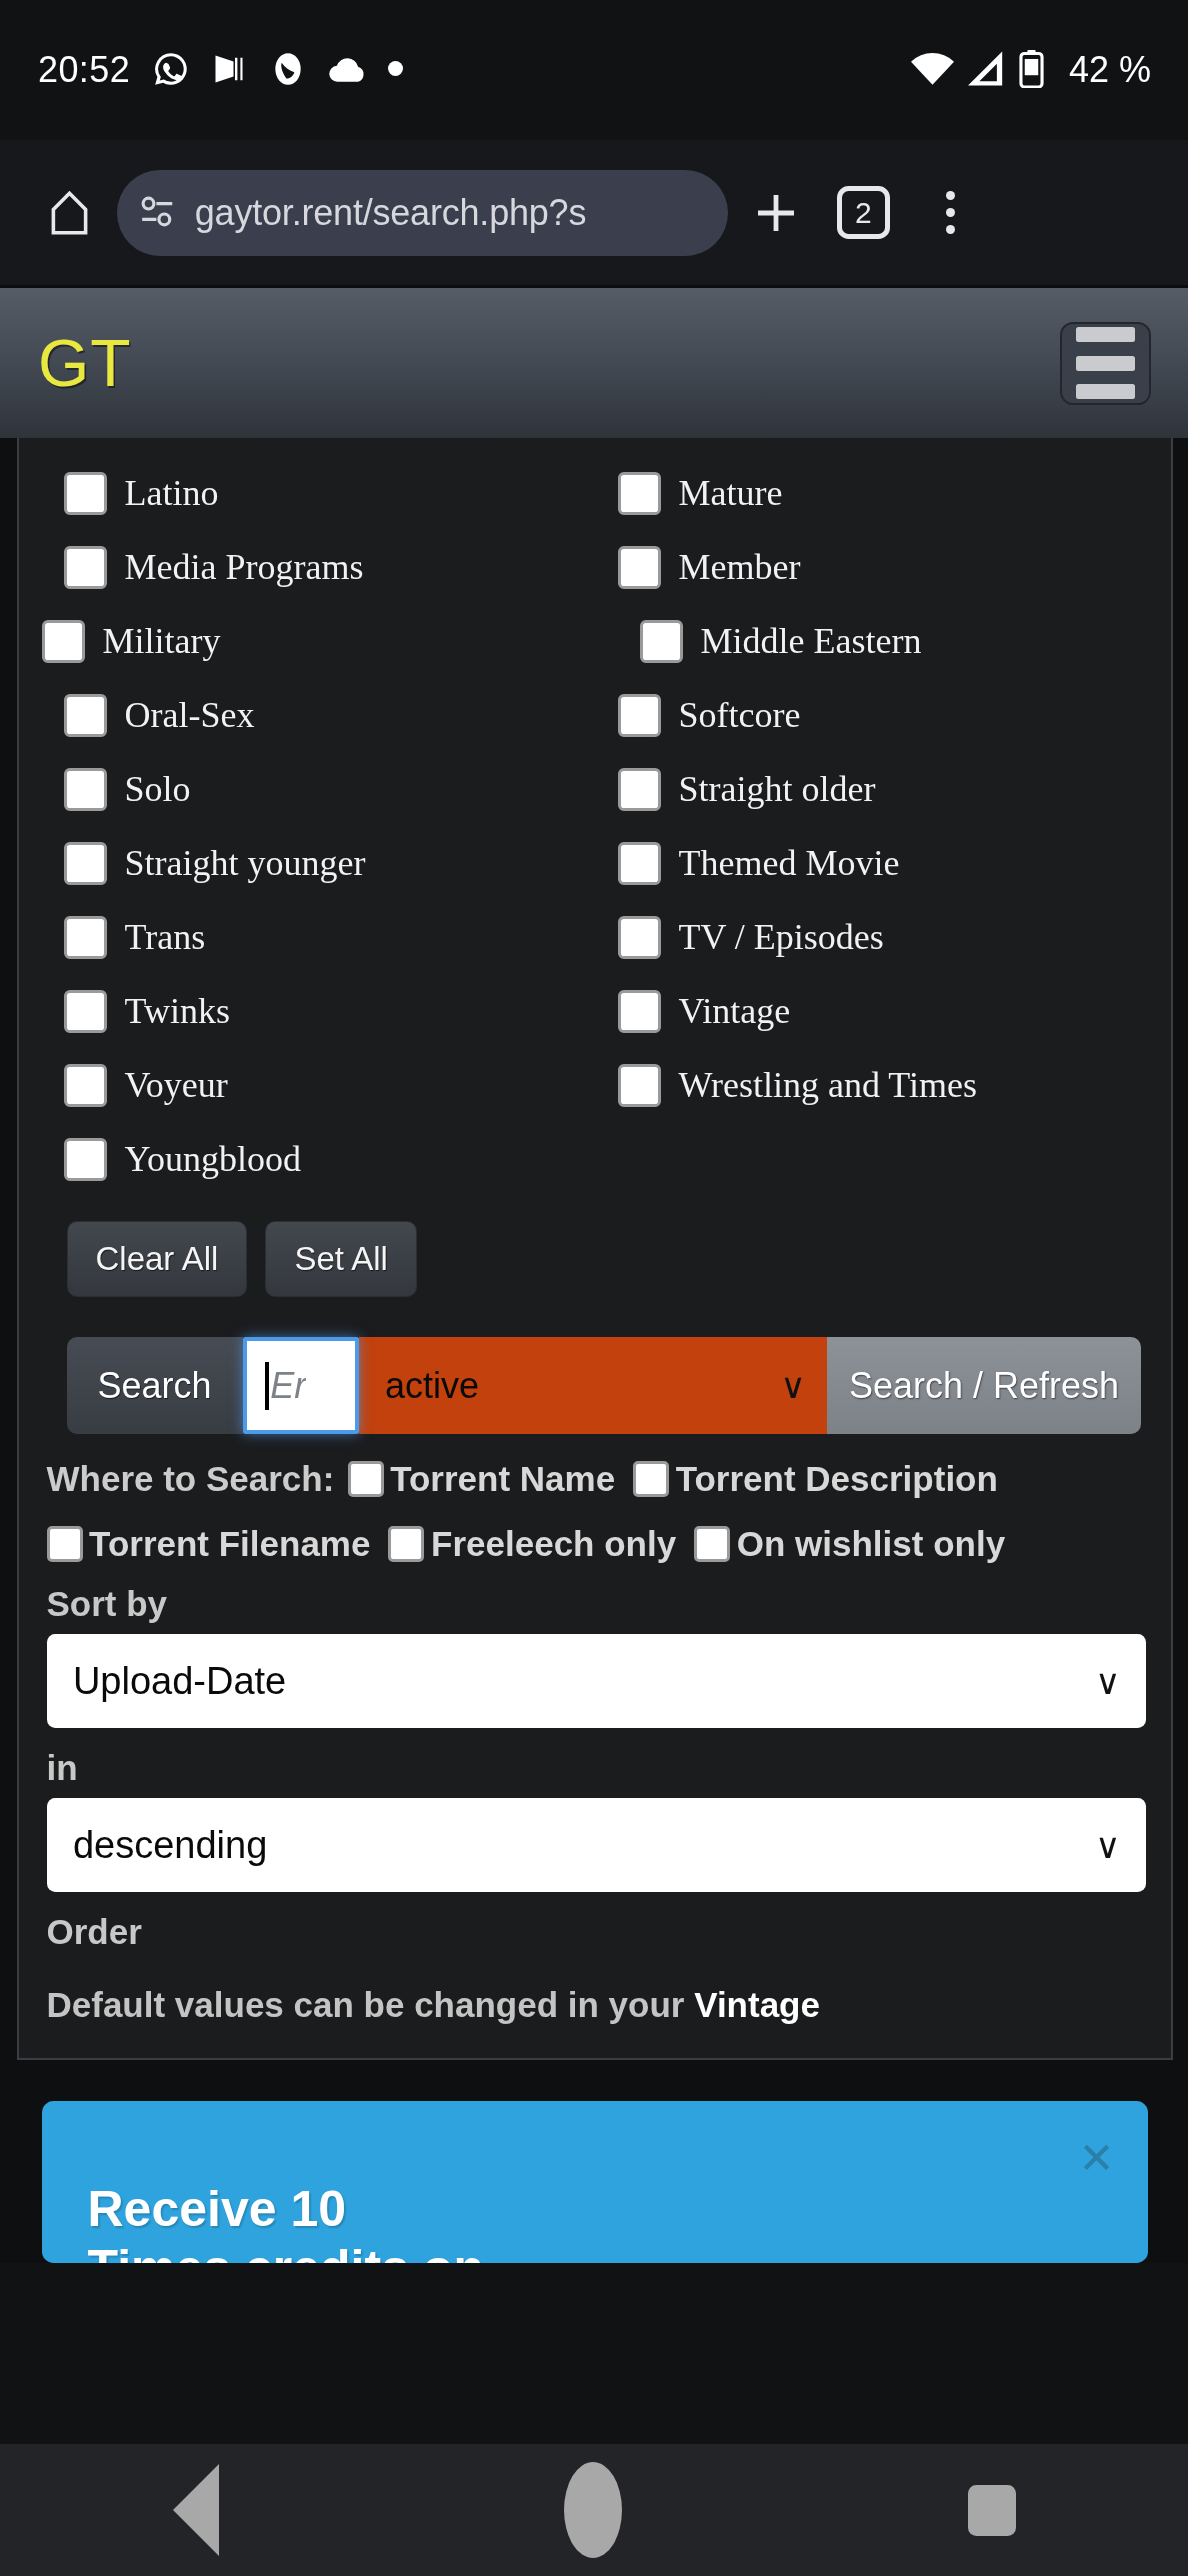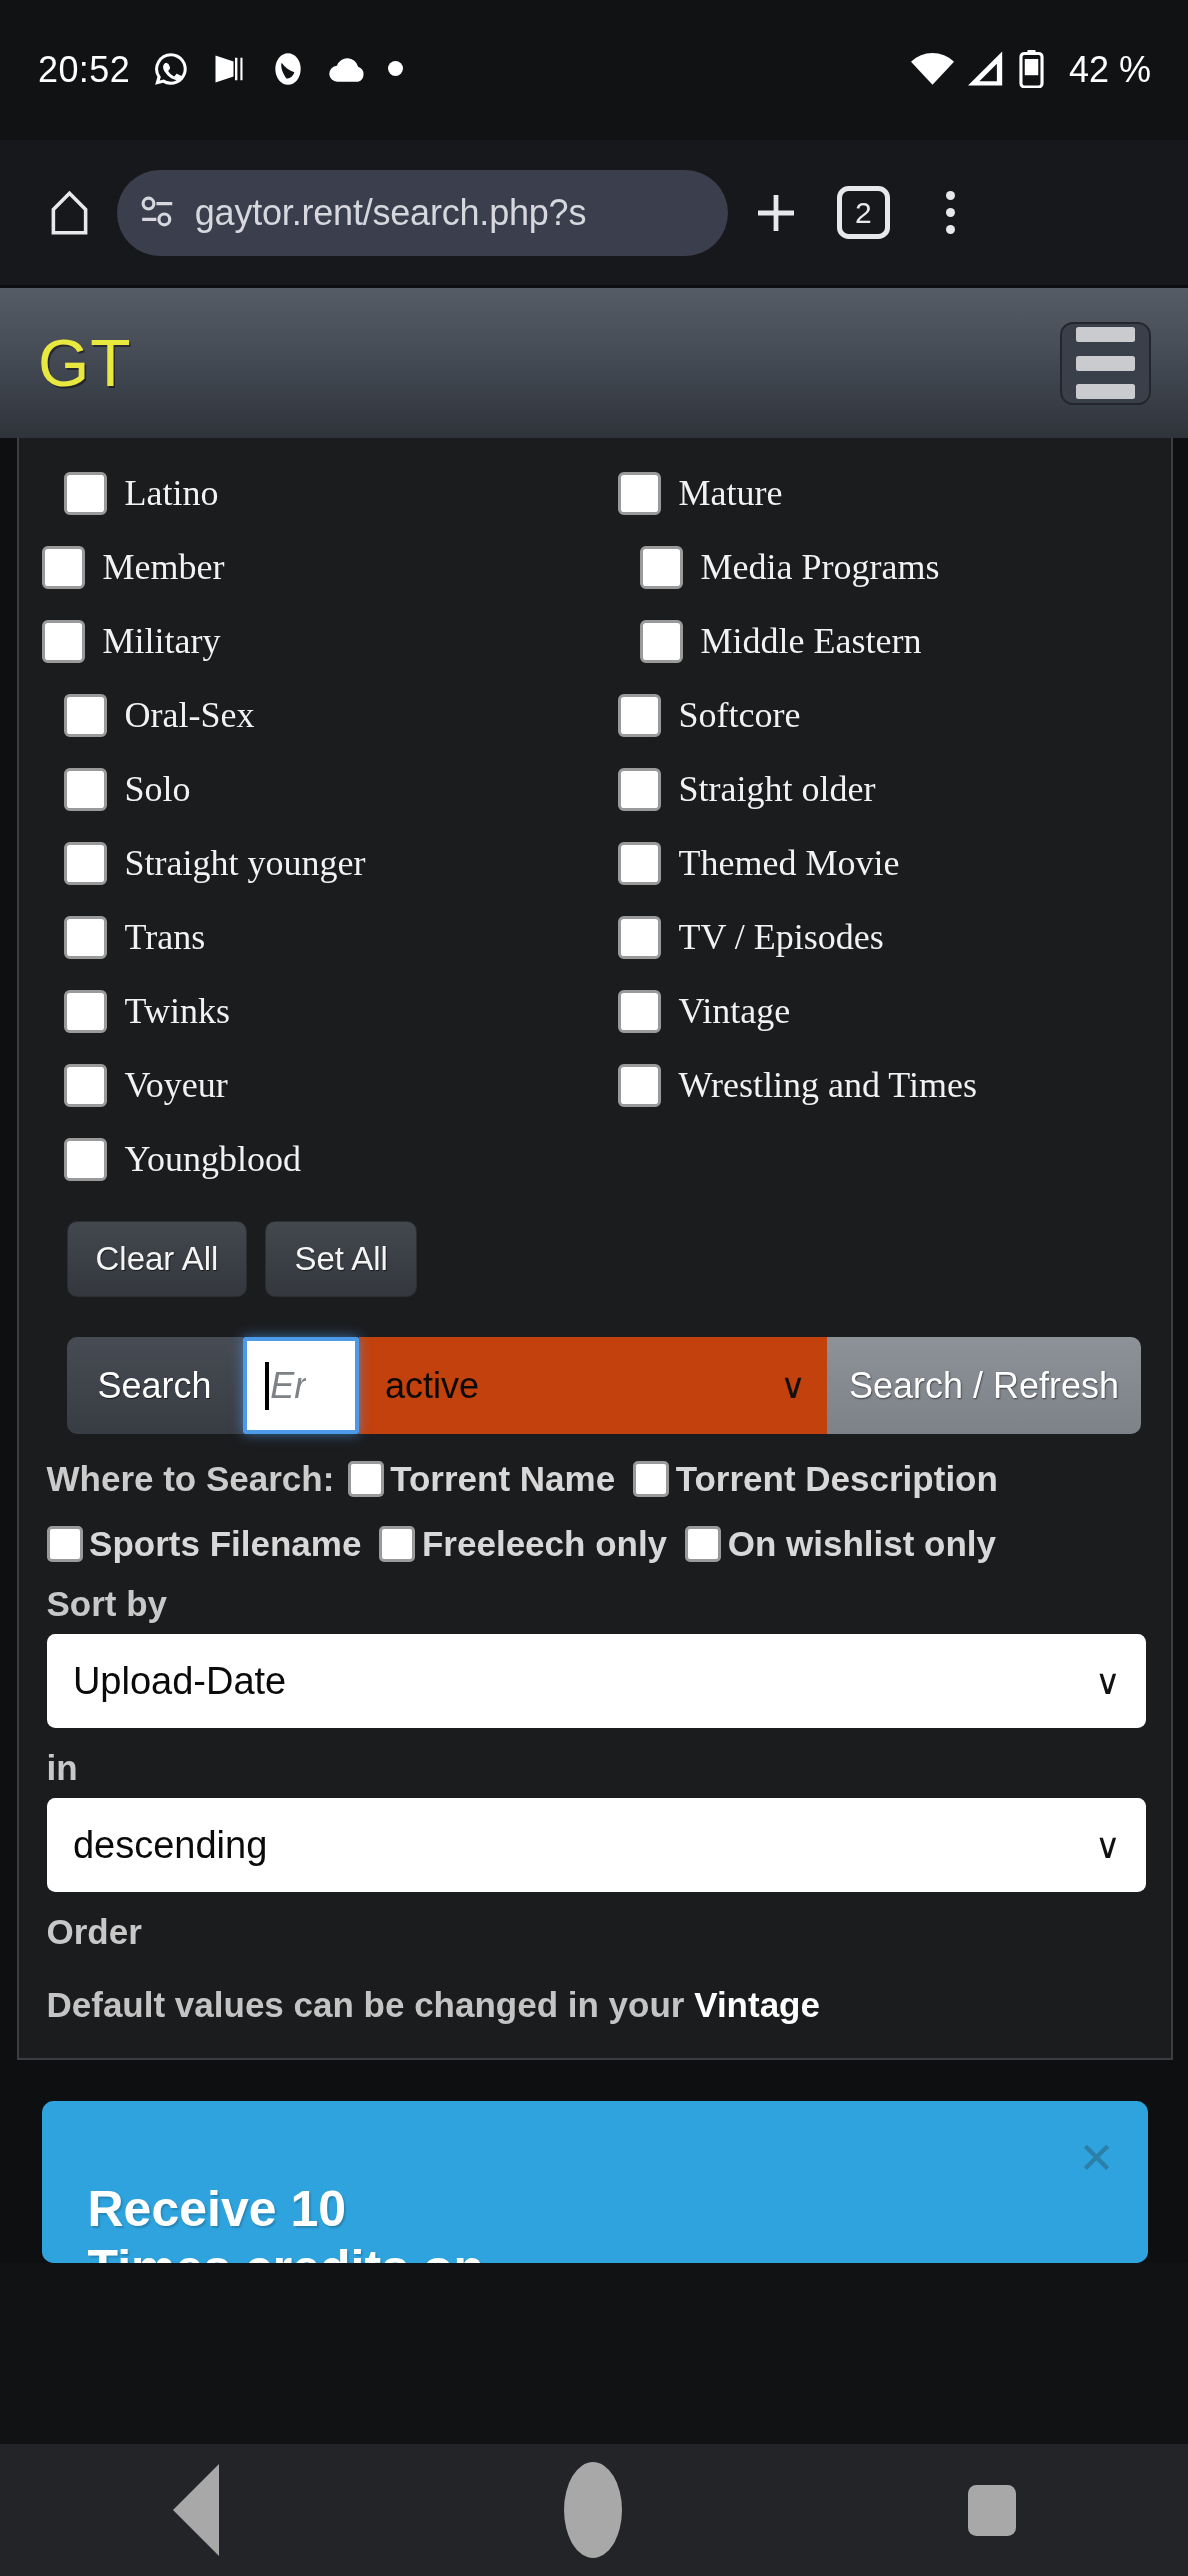--- a/index.html
+++ b/index.html
@@ -296,27 +296,27 @@
       <div class="cbgrid">
         <div class="cbitem">
             <span class="cbox"></span>
             <span class="cblabel">Latino</span>
           </div>
         <div class="cbitem col2">
             <span class="cbox"></span>
             <span class="cblabel">Mature</span>
           </div>
 
+        <div class="cbitem">
+            <span class="cbox"></span>
+            <span class="cblabel">Media Programs</span>
+          </div>
         <div class="cbitem col2">
             <span class="cbox"></span>
             <span class="cblabel">Member</span>
-          </div>
-        <div class="cbitem">
-            <span class="cbox"></span>
-            <span class="cblabel">Media Programs</span>
           </div>
 
         <div class="cbitem col2">
             <span class="cbox"></span>
             <span class="cblabel">Military</span>
           </div>
         <div class="cbitem">
             <span class="cbox"></span>
             <span class="cblabel">Middle Eastern</span>
           </div>
@@ -402,21 +402,21 @@
 
       <div class="wrow">
         <span class="wlabel">Where to Search:</span>
         <span class="wcb"></span>
         <span class="wtext">Torrent Name</span>
         <span class="wcb"></span>
         <span class="wtext">Torrent Description</span>
       </div>
       <div class="wrow">
         <span class="wcb"></span>
-        <span class="wtext">Sports Filename</span>
+        <span class="wtext">Torrent Filename</span>
         <span class="wcb"></span>
         <span class="wtext">Freeleech only</span>
         <span class="wcb"></span>
         <span class="wtext">On wishlist only</span>
       </div>
 
       <div class="sectlabel">Sort by</div>
       <div class="selwrap">
         <div class="bigselect">
           <span class="val">Upload-Date</span>

